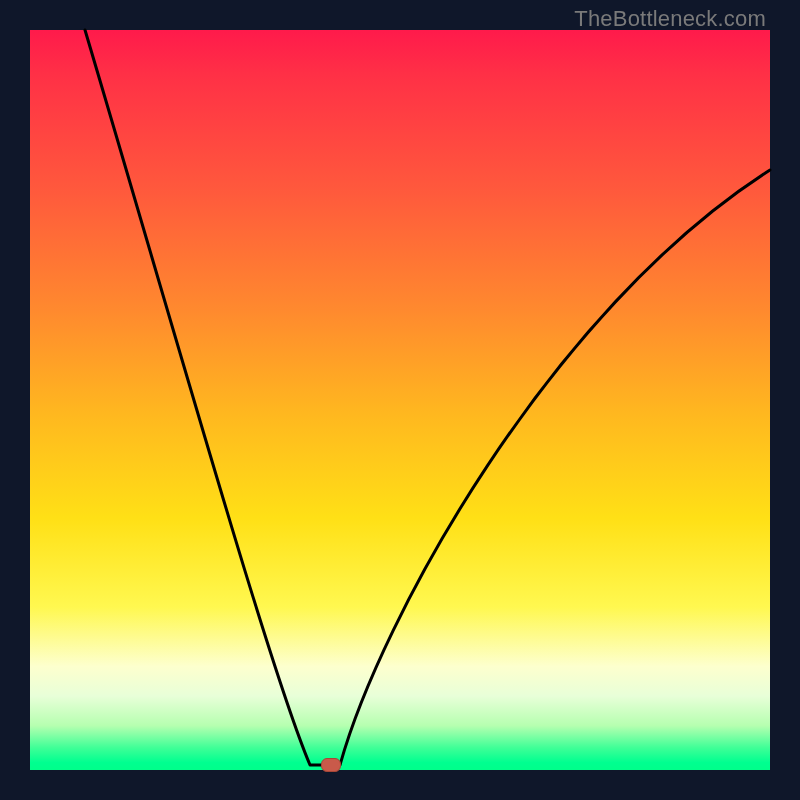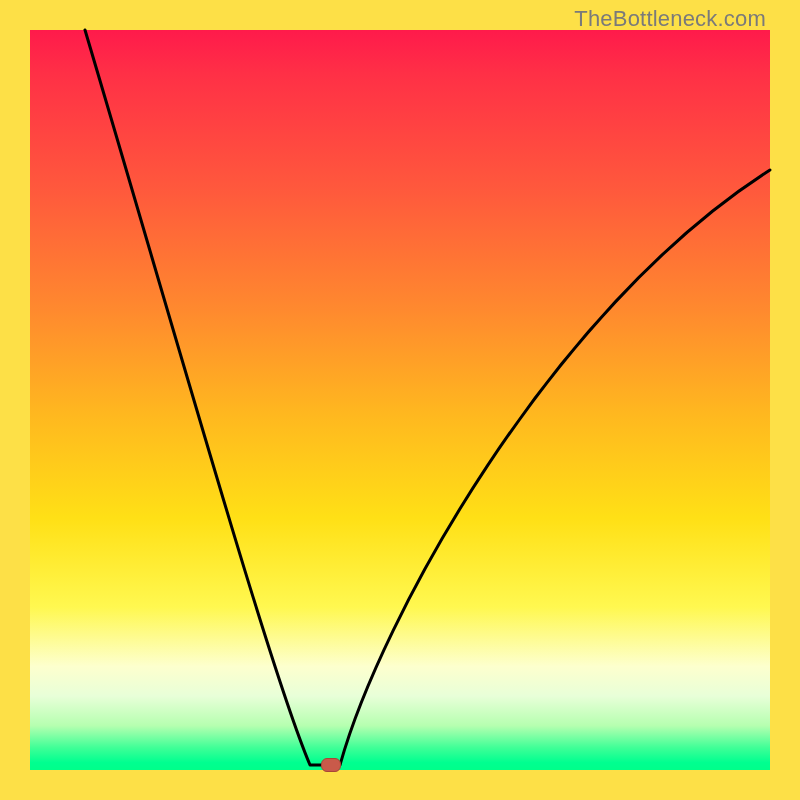--- a/index.html
+++ b/index.html
@@ -8,21 +8,21 @@
     width: 800px;
     height: 800px;
     overflow: hidden;
     background: #000;
     font-family: Arial, Helvetica, sans-serif;
   }
   .frame {
     position: relative;
     width: 800px;
     height: 800px;
-    background: #fde047;
+    background: #0f172a;
   }
   .plot {
     position: absolute;
     left: 30px;
     top: 30px;
     width: 740px;
     height: 740px;
     
     background: linear-gradient(
       to bottom,

